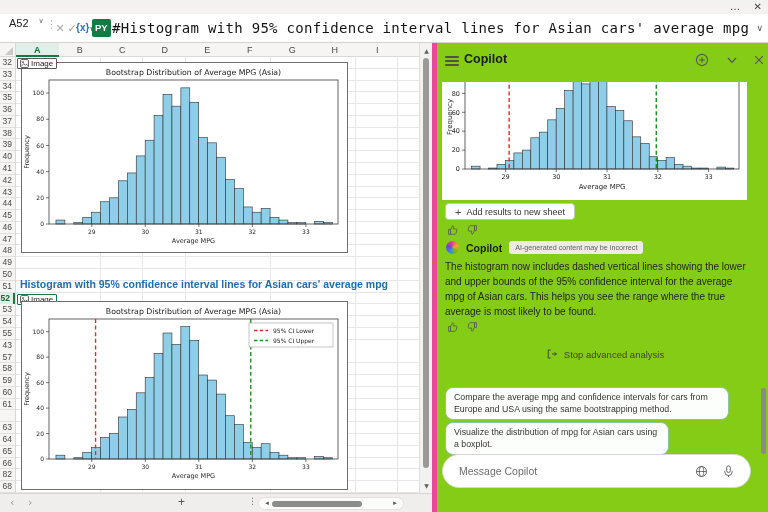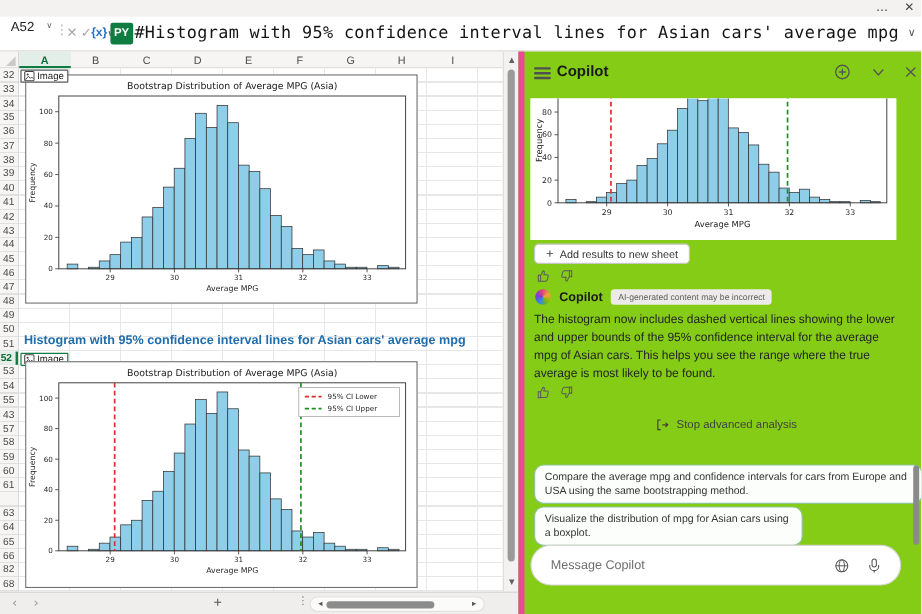--- a/index.html
+++ b/index.html
@@ -122,21 +122,21 @@
   .disclaim { background:#EDEBE9; color:#5F5E5C; font-size:7.2px; padding:2px 6px; border-radius:3px; }
 
   .para { position:absolute; left:8px; top:216px; width:304px; font-size:10px;
           line-height:15px; color:#242424; }
 
   .stoprow { position:absolute; left:0; top:305px; width:336px; display:flex;
              justify-content:center; align-items:flex-end; gap:6px; font-size:9.5px; color:#424242; }
 
   .sugchip { position:absolute; left:8px; background:#FCFEFC; border:1px solid #8CC39A;
              border-radius:8px; padding:4px 8px; font-size:8.8px; line-height:11.5px; color:#333; }
-  .sug1 { top:344px; width:324px; }
+  .sug1 { top:344px; width:284px; }
   .sug2 { top:379px; width:224px; }
 
   .msgbox { position:absolute; left:5px; top:411px; width:309px; height:34px;
             background:#fff; border:1px solid #D8D6D4; border-radius:17px; }
   .msgbox input { position:absolute; left:16px; top:1px; width:210px; height:30px; border:none;
                   outline:none; font-size:10.5px; color:#333; font-family:"Liberation Sans",sans-serif; }
   .msgbox input::placeholder { color:#6E6E6E; }
   .inico { position:absolute; top:10px; width:13px; height:13px; }
 
   .cp-scroll { position:absolute; left:324px; top:345px; width:5px; height:66px;

